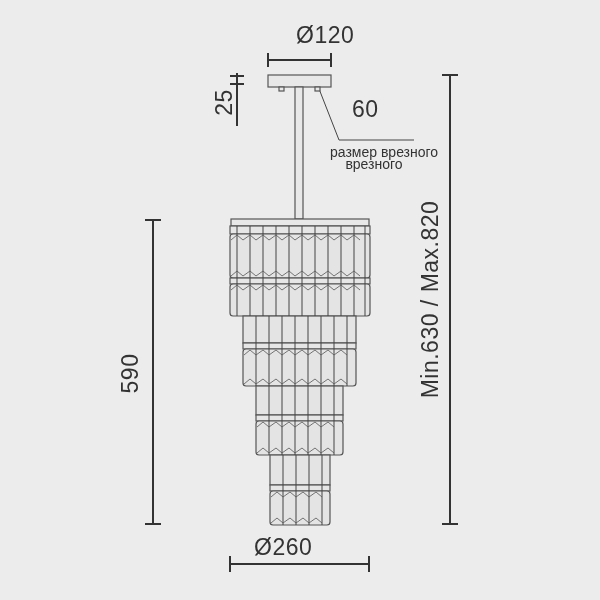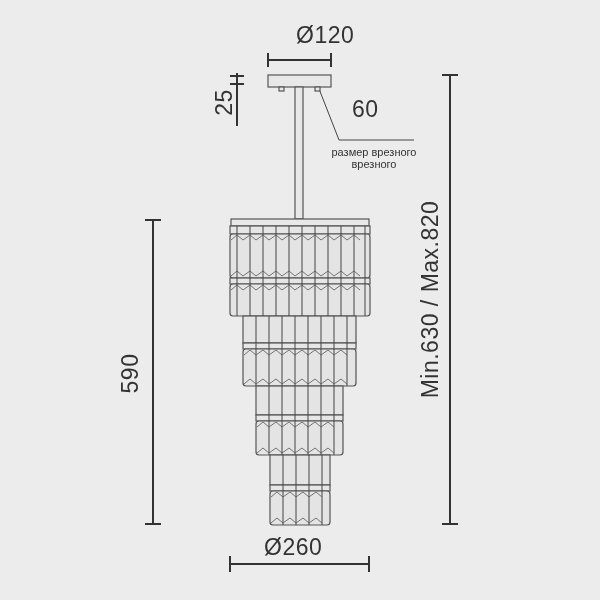--- a/index.html
+++ b/index.html
@@ -1,20 +1,20 @@
 <!DOCTYPE html>
 <html><head>
 <meta charset="utf-8">
 <style>
   html,body{margin:0;padding:0;}
   body{width:600px;height:600px;background:#ececec;position:relative;overflow:hidden;font-family:"Liberation Sans","DejaVu Sans",sans-serif;color:#333;}
   svg{position:absolute;left:0;top:0;}
   .lbl{position:absolute;color:#333;white-space:nowrap;}
   .big{font-size:23px;letter-spacing:0.5px;}
-  .small{font-size:11px;text-align:center;line-height:12px;}
+  .small{font-size:14px;text-align:center;line-height:12px;}
   .rot{transform-origin:center center;transform:rotate(-90deg);}
 </style>
 </head>
 <body>
 
 <svg width="600" height="600" viewBox="0 0 600 600">
   <g stroke="#333" stroke-width="2" fill="none">
 
     <line x1="268" y1="60" x2="331" y2="60"></line>
     <line x1="268" y1="53" x2="268" y2="67"></line>
@@ -91,13 +91,13 @@
 
 <div class="lbl big" style="left:265px;top:22px;margin-left:31px;">Ø120</div>
 <div class="lbl big rot" style="left:204px;top:89px;width:40px;text-align:center;">25</div>
 <div class="lbl big" style="left:352px;top:96px;">60</div>
 <div class="lbl small" style="left:330px;top:146px;width:88px;">
   <div>размер врезного</div>
   <div>врезного</div>
 </div>
 <div class="lbl big rot" style="left:100px;top:360px;width:60px;text-align:center;">590</div>
 <div class="lbl big rot" style="left:330px;top:286px;width:200px;text-align:center;">Min.630 / Max.820</div>
-<div class="lbl big" style="left:264px;top:534px;">Ø260</div>
+<div class="lbl big" style="left:254px;top:534px;">Ø260</div>
 
 </body></html>

